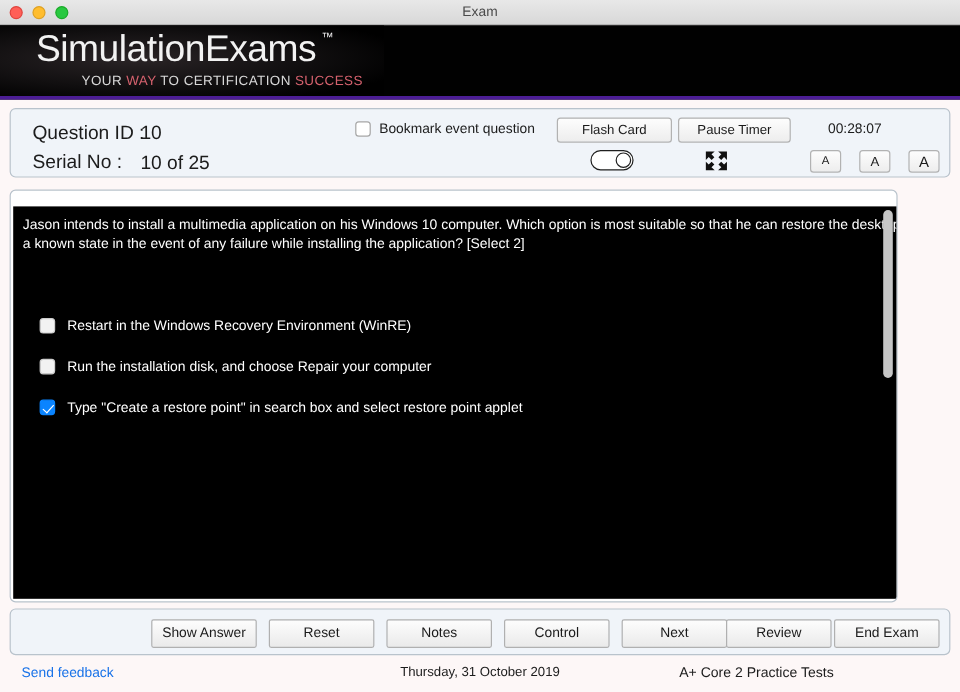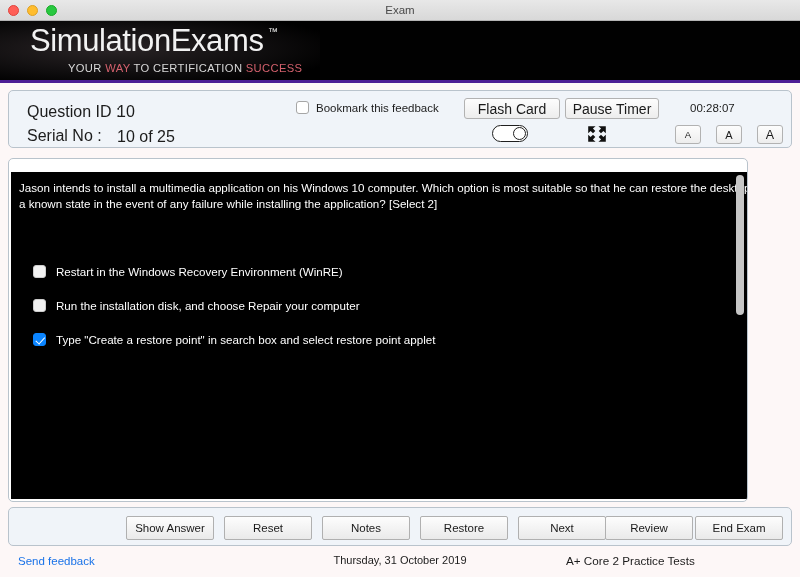--- a/index.html
+++ b/index.html
@@ -136,21 +136,21 @@
     background: #ffffff;
     display: inline-block;
     flex: none;
   }
   .bookmark-label { font-size: 11.5px; color: #1c1c1c; }
 
   .btn {
     background: linear-gradient(to bottom, #fdfdfd 0%, #ededed 100%);
     border: 1px solid #b2b2b2;
     border-radius: 3px;
-    font-size: 14px;
+    font-size: 11px;
     color: #1a1a1a;
     font-family: "Liberation Sans", sans-serif;
     cursor: default;
     display: flex;
     align-items: center;
     justify-content: center;
     white-space: nowrap;
   }
   .btn-flashcard {
     position: absolute;
@@ -379,21 +379,21 @@
   </div>
 
   <div class="infobar panel">
     <div class="lbl lbl-qid">Question ID :</div>
     <div class="lbl val-qid">10</div>
     <div class="lbl lbl-serial">Serial No :</div>
     <div class="lbl val-serial">10 of 25</div>
 
     <div class="bookmark-wrap">
       <span class="cb-empty"></span>
-      <span class="bookmark-label">Bookmark this feedback</span>
+      <span class="bookmark-label">Bookmark event question</span>
     </div>
 
     <div class="btn btn-flashcard">Flash Card</div>
     <div class="btn btn-pausetimer">Pause Timer</div>
     <div class="timer">00:28:07</div>
 
     <div class="toggle">
       <span class="toggle-knob"></span>
     </div>
 
@@ -439,21 +439,21 @@
     </div>
     <div class="qscroll-track">
       <div class="qscroll-thumb"></div>
     </div>
   </div>
 
   <div class="buttonbar panel">
     <div class="bb-btn" style="left:117px; width:88px;">Show Answer</div>
     <div class="bb-btn" style="left:215px; width:88px;">Reset</div>
     <div class="bb-btn" style="left:313px; width:88px;">Notes</div>
-    <div class="bb-btn" style="left:411px; width:88px;">Restore</div>
+    <div class="bb-btn" style="left:411px; width:88px;">Control</div>
     <div class="bb-btn" style="left:509px; width:88px;">Next</div>
     <div class="bb-btn" style="left:596px; width:88px;">Review</div>
     <div class="bb-btn" style="left:686px; width:88px;">End Exam</div>
   </div>
 
   <div class="footer">
     <a class="send-feedback" href="#">Send feedback</a>
     <div class="footer-date">Thursday, 31 October 2019</div>
     <div class="footer-exam">A+ Core 2 Practice Tests</div>
   </div>

